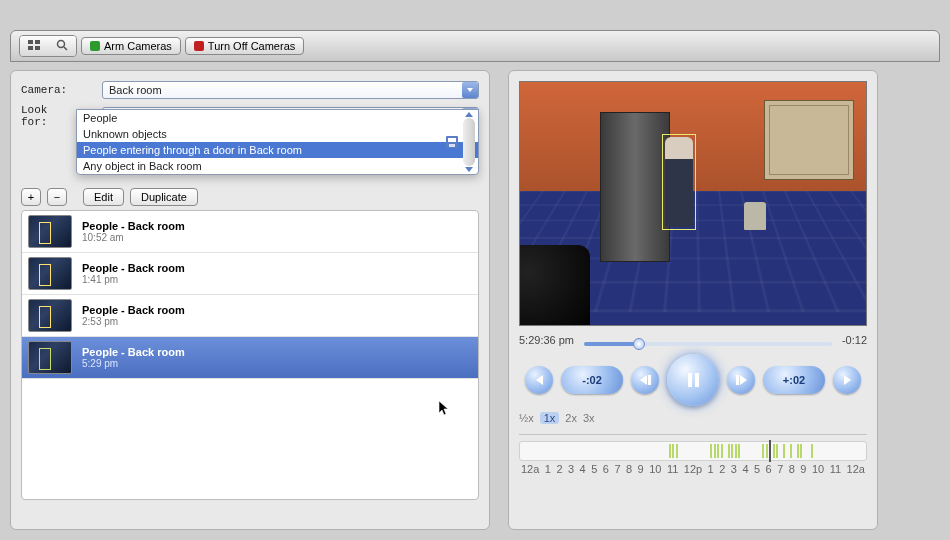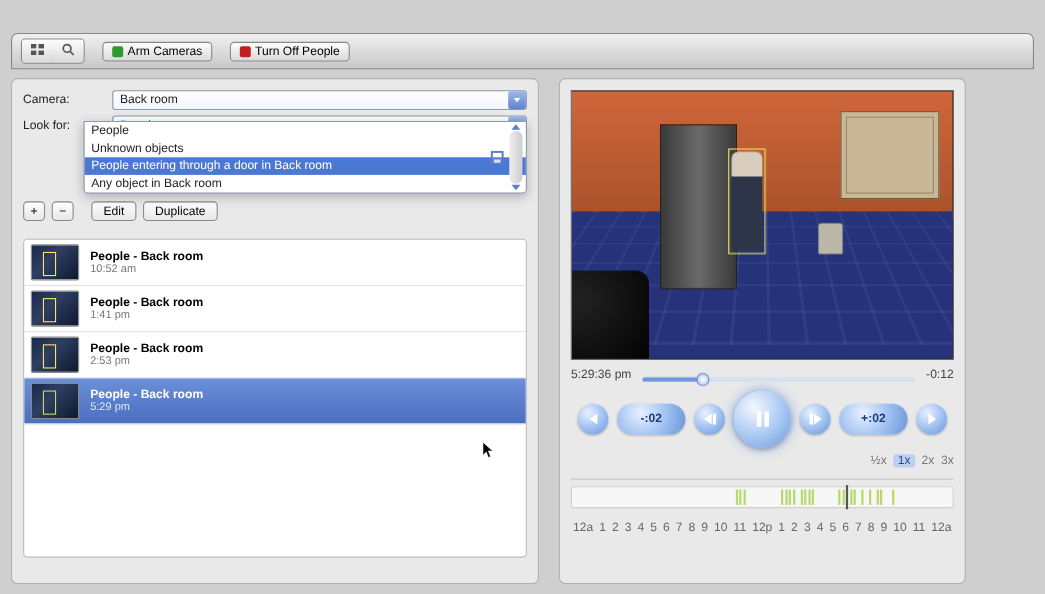--- a/index.html
+++ b/index.html
@@ -1,31 +1,31 @@
 <!DOCTYPE html>
 <html><head>
 <meta charset="utf-8">
 <style>
   * { box-sizing: border-box; margin: 0; padding: 0; font-family: "Lucida Grande", "Helvetica Neue", Arial, sans-serif; font-size: 11px; }
   body { background: #cfcfcf; width: 950px; height: 540px; overflow: hidden; border-radius: 6px; }
-  .chrome { background: linear-gradient(#f0f0f0,#c8c8c8); border: 1px solid #888; border-radius: 6px 6px 0 0; margin: 30px 10px 0 10px; display: flex; align-items: center; padding: 4px 8px; gap: 16px; }
+  .chrome { background: linear-gradient(#f0f0f0,#c8c8c8); border: 1px solid #888; border-radius: 6px 6px 0 0; margin: 30px 10px 0 10px; display: flex; align-items: center; padding: 4px 8px; gap: 4px; }
   .seg { display: inline-flex; border: 1px solid #888; border-radius: 4px; overflow: hidden; }
   .seg button { border: none; background: linear-gradient(#fdfdfd,#d9d9d9); padding: 3px 8px; cursor: pointer; }
   .pill { display: inline-flex; align-items: center; gap: 4px; border: 1px solid #888; border-radius: 4px; background: linear-gradient(#fdfdfd,#d9d9d9); padding: 2px 8px; cursor: pointer; }
   .dot { width: 10px; height: 10px; border-radius: 2px; display: inline-block; }
   .dot.green { background: #2d9a2d; }
   .dot.red { background: #c02020; }
 
   .main { display: flex; gap: 18px; padding: 8px 10px 10px 10px; }
   .panel { background: #e9e9e9; border: 1px solid #b0b0b0; border-radius: 6px; padding: 10px; }
   .left { width: 480px; height: 460px; position: relative; }
   .right { width: 370px; height: 460px; }
 
   .row { display: flex; align-items: center; margin-bottom: 5px; }
-  .lbl { width: 55px; text-align: left; color: #222; }
+  .lbl { width: 55px; text-align: left; color: #222; font-family: Liberation Mono, monospace; }
   .combo { flex: 1; position: relative; padding-left: 26px; }
   .combo-field { width: 100%; height: 18px; border: 1px solid #8a9ab5; border-radius: 3px; background: linear-gradient(#fff,#f2f5fb); padding: 0 20px 0 6px; line-height: 16px; color: #222; }
   .combo-btn { position: absolute; right: 1px; top: 1px; width: 16px; height: 16px; background: linear-gradient(#9cb8e8,#5d85cf); border-radius: 2px; display:flex; align-items:center; justify-content:center; }
   .combo-btn::after { content: ""; border-left: 3px solid transparent; border-right: 3px solid transparent; border-top: 4px solid #fff; }
 
   .dropdown { position: absolute; left: 65px; top: 38px; width: 403px; border: 1px solid #8a9ab5; background: #fff; border-radius: 0 0 4px 4px; box-shadow: 0 3px 10px rgba(0,0,0,.25); z-index: 5; }
   .dropdown .opt { padding: 2px 6px; color: #222; cursor: pointer; }
   .dropdown .opt.sel { background: #4b78d3; color: #fff; }
   .dropdown .side { position: absolute; right: 2px; top: 2px; bottom: 2px; width: 14px; display:flex; flex-direction:column; align-items:center; }
   .disk { width:12px; height:12px; position:absolute; right:20px; top:26px; }
@@ -38,21 +38,21 @@
   .btn { border:1px solid #8a8a8a; border-radius:4px; background:linear-gradient(#fff,#e6e6e6); padding:2px 10px; cursor:pointer; }
   .square { width:20px; padding:2px 0; text-align:center; }
 
   .when-row { display:flex; align-items:center; margin-top:8px; }
   .when-label { width:55px; }
   .nav-arrow { color:#4b78d3; font-weight:bold; padding:0 4px; cursor:pointer; }
   .date { color:#4b78d3; }
   .results-count { margin-left:auto; color:#333; margin-right:4px; }
   .reload { width:12px; height:12px; border:1.5px solid #aaa; border-radius:50%; border-top-color:transparent; transform:rotate(20deg); }
 
-  .results-list { margin-top:16px; border:1px solid #bcbcbc; border-radius:4px; background:#fff; height:290px; overflow:hidden; }
+  .results-list { margin-top:4px; border:1px solid #bcbcbc; border-radius:4px; background:#fff; height:290px; overflow:hidden; }
   .result { display:flex; align-items:center; gap:10px; padding:4px 6px; border-bottom:1px solid #e2e2e2; cursor:pointer; }
   .result.sel { background:linear-gradient(#6b8fd9,#4b6fc0); color:#fff; }
   .thumb { width:44px; height:33px; background:linear-gradient(135deg,#1a2a4a 0%,#2d3f63 40%,#0d192f 100%); border:1px solid #888; border-radius:2px; position:relative; }
   .thumb::after { content:""; position:absolute; left:10px; top:6px; width:10px; height:20px; border:1px solid #ffe26b; }
   .result.sel .thumb::after { border-color:#c9db67; }
   .rtitle { font-weight:bold; }
   .rtime { color:#777; font-size:10px; }
   .result.sel .rtime { color:#dbe5ff; }
 
   
@@ -79,30 +79,30 @@
   .round { width:28px; height:28px; border-radius:50%; background:radial-gradient(circle at 35% 30%,#e8f1ff,#9cbef0 55%,#6a93d8); box-shadow:0 1px 2px rgba(0,0,0,.3); color:#fff; }
   .wide { width:62px; height:28px; border-radius:14px; background:radial-gradient(circle at 35% 30%,#e8f1ff,#9cbef0 55%,#6a93d8); color:#1a3a78; font-weight:bold; box-shadow:0 1px 2px rgba(0,0,0,.3); }
   .big { width:52px; height:52px; border-radius:50%; background:radial-gradient(circle at 35% 30%,#f3f8ff,#a6c6f2 55%,#6e97dc); box-shadow:0 0 12px rgba(120,160,230,.9), 0 2px 4px rgba(0,0,0,.3); color:#fff; font-size:18px; }
   .tri-l { width:0;height:0;border-top:5px solid transparent;border-bottom:5px solid transparent;border-right:7px solid #fff; display:inline-block; }
   .tri-r { width:0;height:0;border-top:5px solid transparent;border-bottom:5px solid transparent;border-left:7px solid #fff; display:inline-block; }
   .bar2 { display:inline-flex; gap:3px; }
   .bar2 span { width:4px; height:14px; background:#fff; }
   .stepg { display:inline-flex; align-items:center; gap:1px; }
   .vbar { width:3px; height:10px; background:#fff; }
 
-  .speed { display:flex; justify-content:flex-end; gap:6px; margin-top:6px; color:#777; }
+  .speed { display:flex; justify-content:flex-start; gap:6px; margin-top:6px; color:#777; }
   .speed .on { background:#bcd0f0; border-radius:3px; padding:0 4px; color:#2a4a8a; }
 
   .divider { height:1px; background:#c4c4c4; margin:10px 0 6px 0; }
 
   .timeline-wrap { position:relative; }
   .timeline { position:relative; height:20px; background:#f7f7f7; border:1px solid #d0d0d0; border-radius:3px; }
   .tick { position:absolute; top:2px; bottom:2px; width:2px; background:#b7d86a; }
   .playhead { position:absolute; top:-2px; bottom:-2px; width:2px; background:#555; }
-  .hours { display:flex; justify-content:space-between; font-size:9px; color:#666; margin-top:12px; padding:0 2px;align-items:flex-end; }
+  .hours { display:flex; justify-content:space-between; font-size:9px; color:#666; margin-top:2px; padding:0 2px;align-items:flex-end; }
 
   .cursor { position:absolute; width:11px; height:16px; pointer-events:none; }
   .cursor svg { width:100%; height:100%; }
 </style>
 </head>
 <body>
 
 <div class="chrome">
   <div class="seg">
     <button>
@@ -119,21 +119,21 @@
           <line x1="8" y1="8" x2="11" y2="11" stroke="#555" stroke-width="1.5"></line>
         </svg>
     </button>
   </div>
   <div class="pill">
     <span class="dot green"></span>
     <span>Arm Cameras</span>
   </div>
   <div class="pill">
     <span class="dot red"></span>
-    <span>Turn Off People</span>
+    <span>Turn Off Cameras</span>
   </div>
 </div>
 
 <div class="main">
 
   <div class="panel left">
 
     <div class="row">
       <div class="lbl">Camera:</div>
       <div class="combo">

